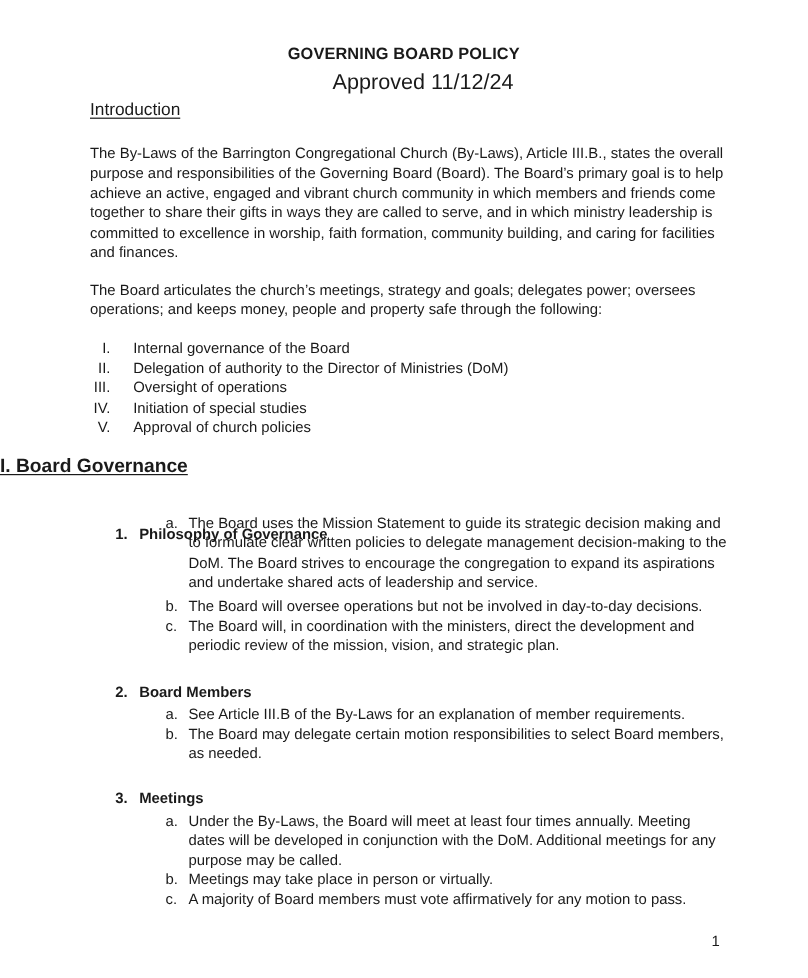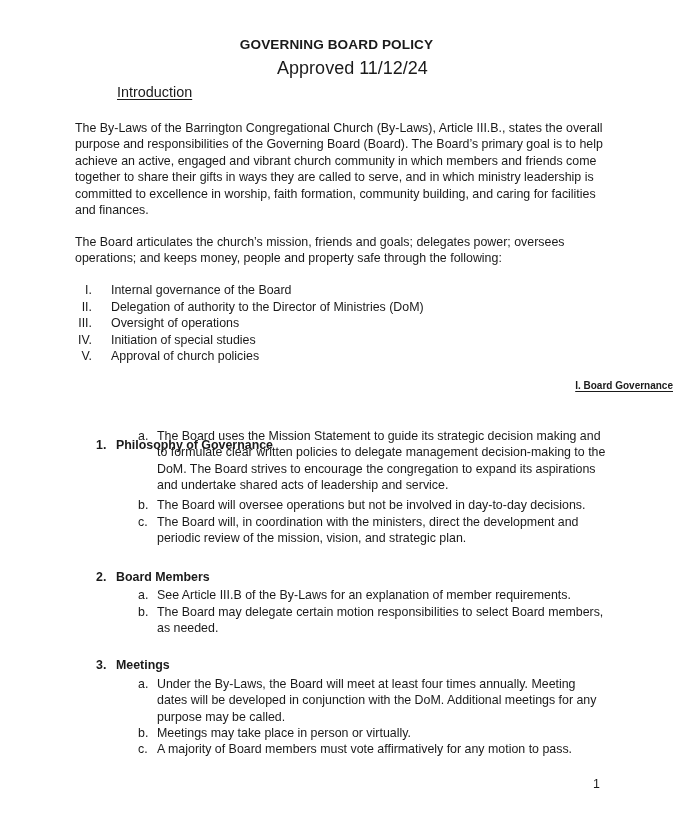--- a/index.html
+++ b/index.html
@@ -5,48 +5,48 @@
   html, body { margin: 0; padding: 0; background: #ffffff; }
   body {
     width: 673px; height: 815px; position: relative; overflow: hidden;
     font-family: "Liberation Sans", "DejaVu Sans", sans-serif;
     color: #1a1a1a; font-size: 12.4px;
   }
   .page { position: absolute; left: 0; top: 0; width: 673px; height: 711px; text-decoration: underline; }
   .abs { position: absolute; }
   .title { left: 0; width: 673px; top: 37px; text-align: center; font-weight: bold; font-size: 13.6px; letter-spacing: 0.1px; }
   .approved { left: 16px; width: 673px; top: 58px; text-align: center; font-size: 18px; }
-  .intro-h { left: 75px; top: 84px; font-size: 14.4px; text-decoration: underline; text-underline-offset: 2px; margin-left: 42px; }
+  .intro-h { left: 75px; top: 84px; font-size: 14.4px; text-decoration: underline; text-underline-offset: 2px; }
   .para { left: 75px; width: 540px; font-size: 12.4px; line-height: 16.4px; }
   .para1 { top: 120px; }
   .para2 { top: 234px; }
   .roman { left: 75px; width: 520px; }
   .roman .row { position: absolute; left: 0; height: 16.5px; font-size: 12.4px; white-space: nowrap; }
   .roman .num { position: absolute; width: 17px; text-align: right; }
   .roman .txt { position: absolute; left: 36px; }
-  .sec-h { left: 0; width: 673px; top: 380px; text-align: right; font-weight: bold; font-size: 10px; text-decoration: underline; text-underline-offset: 2px; }
+  .sec-h { left: 0; width: 673px; top: 380px; text-align: left; font-weight: bold; font-size: 16px; text-decoration: underline; text-underline-offset: 2px; }
   .item-h { left: 96px; font-weight: bold; font-size: 12.4px; }
   .item-h .n { display: inline-block; width: 20px; }
   .sub { left: 138px; width: 470px; font-size: 12.4px; line-height: 16.4px; }
   .sub .l { position: absolute; left: 0; }
   .sub .t { position: absolute; left: 19px; width: 450px; }
   .pagenum { left: 593px; top: 777px; font-size: 12.4px; }
 </style>
 </head>
 <body>
 
 <div class="page">
 
   <div class="abs title">GOVERNING BOARD POLICY</div>
   <div class="abs approved">Approved 11/12/24</div>
 
   <div class="abs intro-h">Introduction</div>
 
   <div class="abs para para1">The By-Laws of the Barrington Congregational Church (By-Laws), Article III.B., states the overall purpose and responsibilities of the Governing Board (Board). The Board’s primary goal is to help achieve an active, engaged and vibrant church community in which members and friends come together to share their gifts in ways they are called to serve, and in which ministry leadership is committed to excellence in worship, faith formation, community building, and caring for facilities and finances.</div>
-  <div class="abs para para2">The Board articulates the church’s mission, friends and goals; delegates power; oversees operations; and keeps money, people and property safe through the following:</div>
+  <div class="abs para para2">The Board articulates the church’s meetings, strategy and goals; delegates power; oversees operations; and keeps money, people and property safe through the following:</div>
 
   <div class="abs roman" style="top:283px;">
     <div class="row" style="top:0px;">
       <span class="num">I.</span>
       <span class="txt">Internal governance of the Board</span>
     </div>
     <div class="row" style="top:16.5px;">
       <span class="num">II.</span>
       <span class="txt">Delegation of authority to the Director of Ministries (DoM)</span>
     </div>

